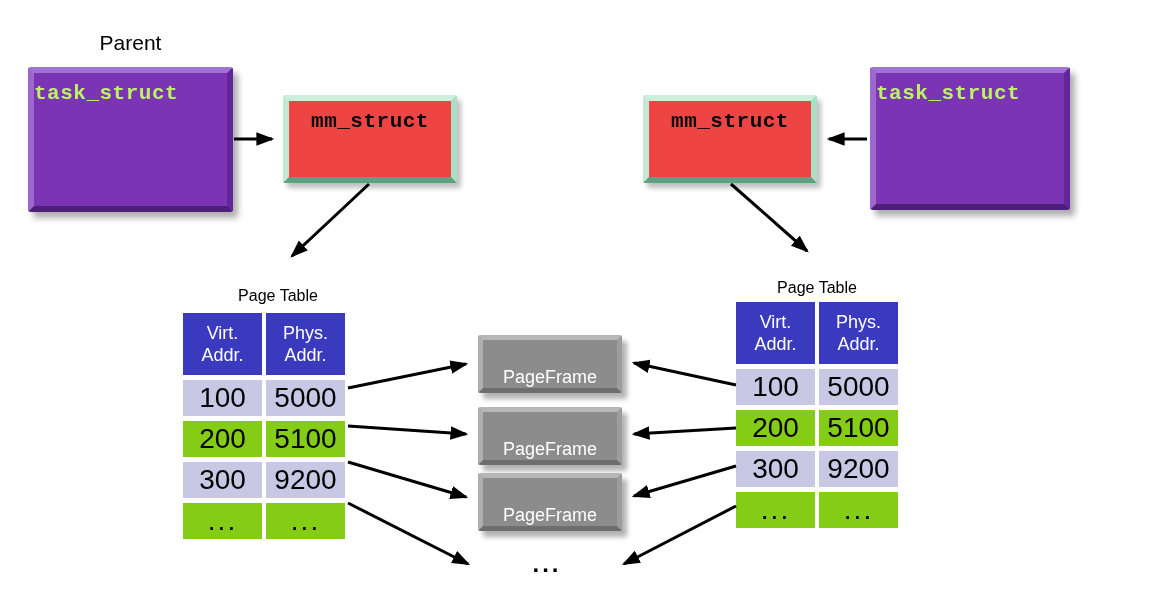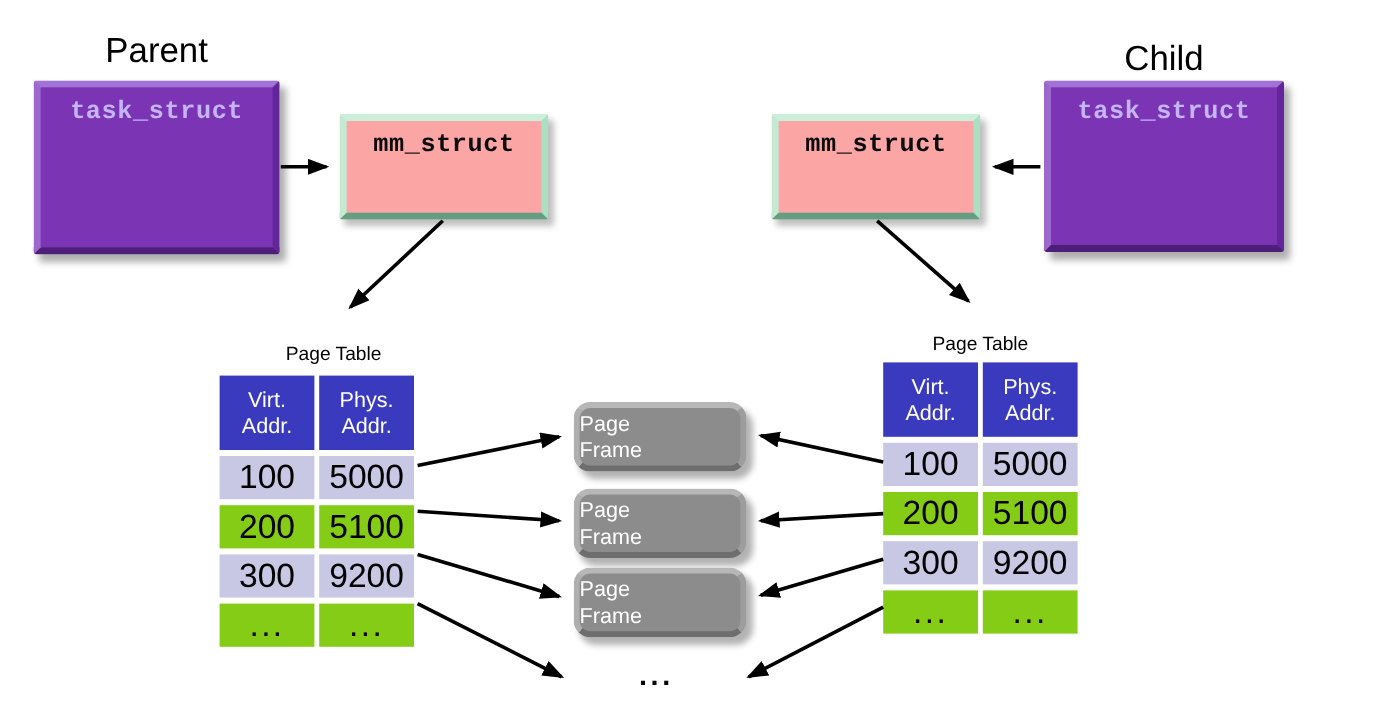--- a/index.html
+++ b/index.html
@@ -8,66 +8,66 @@
     width: 1150px;
     height: 600px;
     background: #ffffff;
     font-family: "Liberation Sans", sans-serif;
     overflow: hidden;
   }
   .abs { position: absolute; }
 
   
   .proc-label {
-    font-size: 29px;
+    font-size: 21px;
     color: #000;
     text-align: center;
     line-height: 28px;
   }
   .table-title {
     font-size: 16px;
     color: #000;
     text-align: center;
     line-height: 22px;
   }
 
   
   .bevel-purple {
     box-sizing: border-box;
     background: #7B35B4;
     border: 6px solid;
     border-color: #A273D6 #62259A #4E1F78 #9C68CE;
     border-radius: 3px;
     box-shadow: 5px 6px 6px rgba(0,0,0,0.32);
-    color: #c4b5fd;
-    text-align: center;
+    color: #bef264;
+    text-align: left;
     padding-top: 9px;
   }
   .bevel-green {
     box-sizing: border-box;
-    background: #fca5a5;
+    background: #ef4444;
     border: 6px solid;
     border-color: #CDEEDA #ABDFC2 #649D7F #C4E9D2;
     border-radius: 2px;
     box-shadow: 4px 5px 5px rgba(0,0,0,0.25);
     color: #0a0a0a;
     text-align: center;
     padding-top: 9px;
   }
   .bevel-gray {
     box-sizing: border-box;
     background: #8C8C8C;
     border: 5px solid;
     border-color: #B7B7B7 #9D9D9D #6E6E6E #AFAFAF;
-    border-radius: 14px;
+    border-radius: 2px;
     box-shadow: 5px 6px 5px rgba(0,0,0,0.30);
     color: #ffffff;
     display: flex;
-    flex-direction: column;
-    align-items: flex-start;
+    flex-direction: row;
+    align-items: flex-end;
     justify-content: center;
     font-size: 18px;
     line-height: 22px;
   }
   .mono-label {
     font-family: "Liberation Mono", "DejaVu Sans Mono", monospace;
     font-weight: bold;
     font-size: 21px;
     letter-spacing: 0.5px;
     white-space: nowrap;
@@ -126,21 +126,20 @@
 <div id="canvas">
 
   <div class="abs proc-label" style="left:28px; top:29px; width:205px;">Parent</div>
   <div class="abs bevel-purple" style="left:28px; top:67px; width:205px; height:145px;">
     <span class="mono-label">task_struct</span>
   </div>
   <div class="abs bevel-green" style="left:283px; top:95px; width:174px; height:88px;">
     <span class="mono-label">mm_struct</span>
   </div>
 
-  <div class="abs proc-label" style="left:870px; top:35px; width:200px;">Child</div>
   <div class="abs bevel-purple" style="left:870px; top:67px; width:200px; height:143px;">
     <span class="mono-label">task_struct</span>
   </div>
   <div class="abs bevel-green" style="left:643px; top:95px; width:174px; height:88px;">
     <span class="mono-label">mm_struct</span>
   </div>
 
   <div class="abs table-title" style="left:198px; top:285px; width:160px;">Page Table</div>
   <div class="abs ptable" style="left:183px; top:313px;">
     <div class="th">

